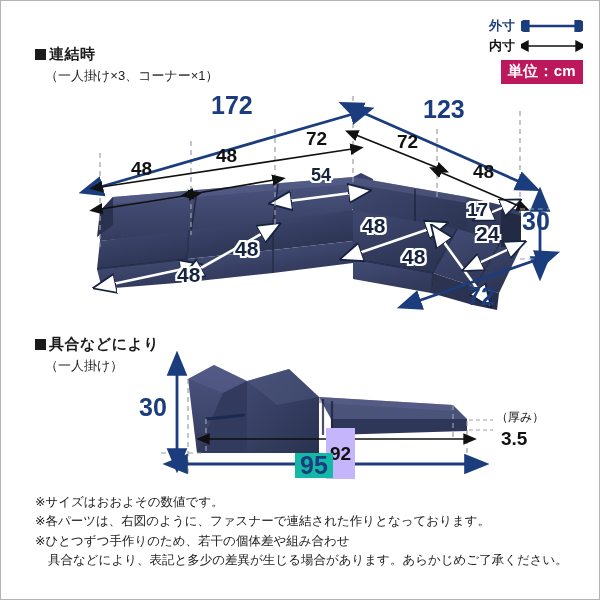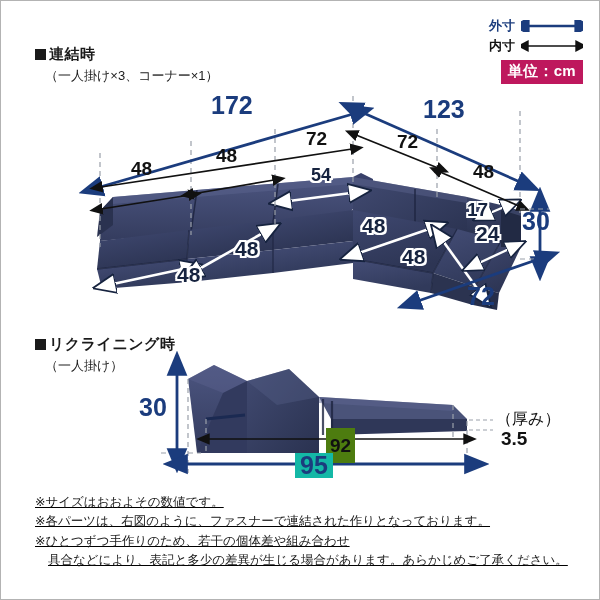--- a/index.html
+++ b/index.html
@@ -87,21 +87,20 @@
        0   -2px 0 #ffffff,  0    2px 0 #ffffff;
     color: #16233f;
   }
 
   
   .notes {
     position: absolute;
     left: 34px;
     top: 492px;
     width: 545px;
-    text-decoration: underline;
   }
   .note {
     font-size: 12.5px;
     color: #1a1a1a;
     line-height: 1.55;
     white-space: nowrap;
   }
   .note.indent { padding-left: 13px; }
 
   svg { display: block; }
@@ -153,21 +152,21 @@
       <span class="unit-box">単位：cm</span>
     </div>
   </div>
 
   <div class="abs sec-head" style="left:34px; top:44px;">
     <span class="bullet"></span><span>連結時</span>
   </div>
   <div class="abs sec-sub" style="left:44px; top:66px;">（一人掛け×3、コーナー×1）</div>
 
   <div class="abs sec-head" style="left:34px; top:334px;">
-    <span class="bullet"></span><span>リクライニング時</span>
+    <span class="bullet"></span><span>具合などにより</span>
   </div>
   <div class="abs sec-sub" style="left:44px; top:356px;">（一人掛け）</div>
 
   <svg class="svg-layer" viewBox="0 0 600 600">
     <defs>
 
       <linearGradient id="fabA" x1="0" y1="0" x2="0" y2="1">
         <stop offset="0%" stop-color="#4c5580"></stop>
         <stop offset="100%" stop-color="#343c5e"></stop>
       </linearGradient>
@@ -365,23 +364,23 @@
 
   <div class="dim white" style="left:310px; top:165px; font-size:18px;">54</div>
   <div class="dim white" style="left:176px; top:263px; font-size:21px;">48</div>
   <div class="dim white" style="left:234px; top:237px; font-size:21px;">48</div>
   <div class="dim white" style="left:361px; top:214px; font-size:21px;">48</div>
   <div class="dim white" style="left:401px; top:245px; font-size:21px;">48</div>
   <div class="dim white" style="left:466px; top:199px; font-size:19px;">17</div>
   <div class="dim white" style="left:475px; top:222px; font-size:21px;">24</div>
 
   <div class="dim outer" style="left:138px; top:394px; font-size:25px;">30</div>
-  <div class="dim inner" style="left:325px; top:427px; font-size:19px; background:#4d7c0f; padding:8px 4px;">92</div>
+  <div class="dim inner" style="left:325px; top:427px; font-size:19px; background:#c4b5fd; padding:16px 4px;">92</div>
   <div class="dim outer" style="left:294px; top:452px; font-size:25px; background:#14b8a6; padding:0 5px;">95</div>
-  <div class="dim inner" style="left:495px; top:410px; font-size:16px; font-weight:normal;">（厚み）</div>
+  <div class="dim inner" style="left:495px; top:410px; font-size:12px; font-weight:normal;">（厚み）</div>
   <div class="dim inner" style="left:500px; top:428px; font-size:19px;">3.5</div>
 
   <div class="notes">
     <div class="note">※サイズはおおよその数値です。</div>
     <div class="note">※各パーツは、右図のように、ファスナーで連結された作りとなっております。</div>
     <div class="note">※ひとつずつ手作りのため、若干の個体差や組み合わせ</div>
     <div class="note indent">具合などにより、表記と多少の差異が生じる場合があります。あらかじめご了承ください。</div>
   </div>
 
 </div>

